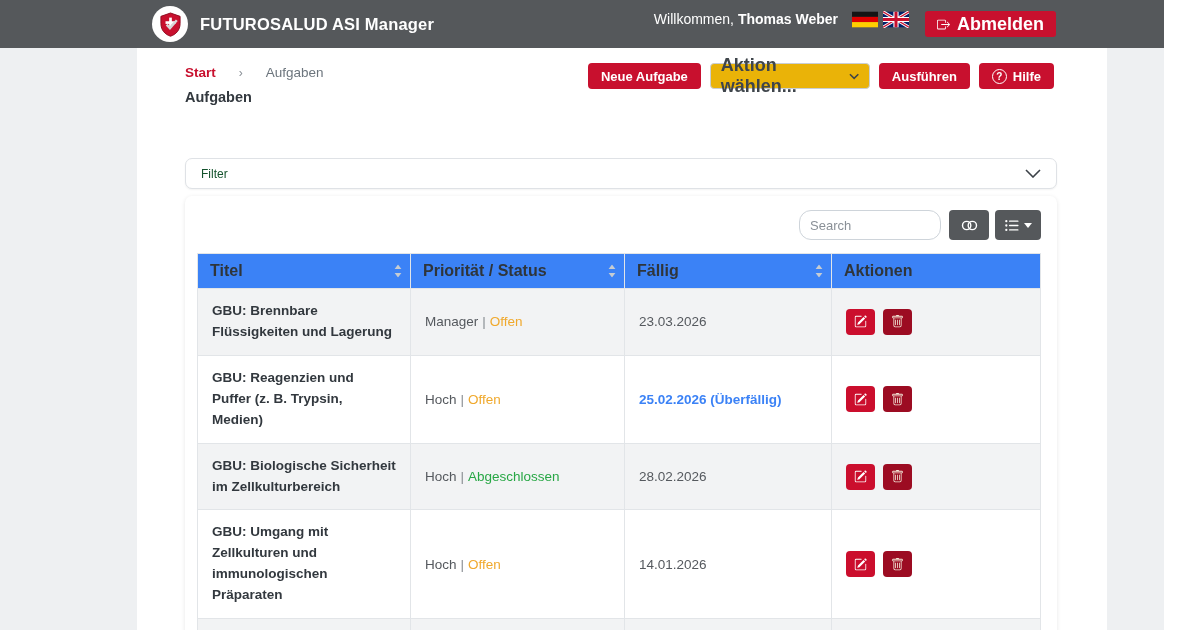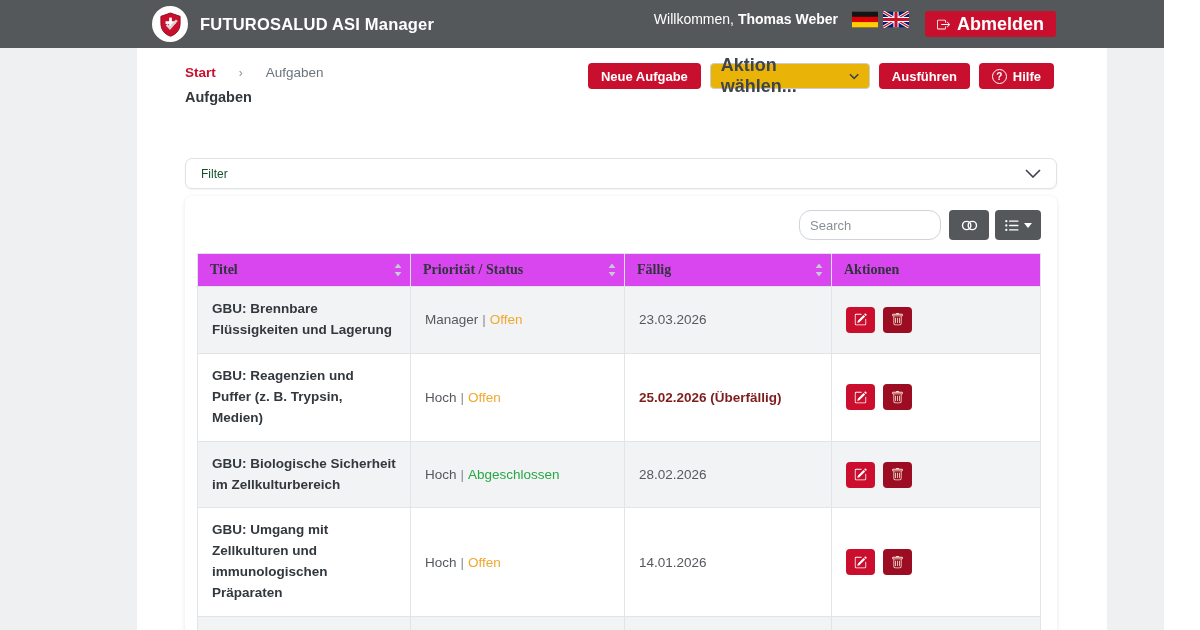--- a/index.html
+++ b/index.html
@@ -55,29 +55,29 @@
   .search-input { width:142px; height:30px; border:1px solid #ced4da; border-radius:12px;
                   padding:0 10px; font-size:13px; color:#3f454b; font-family:inherit; outline:none; }
   .search-input::placeholder { color:#8a9097; }
   .btn-dark { background:#55585b; border:none; border-radius:4px; height:30px; color:#fff;
               display:flex; align-items:center; justify-content:center; cursor:pointer; }
   .btn-toggle { width:40px; margin-left:2px; }
   .btn-columns { width:46px; gap:5px; }
 
   table.tasks { width:100%; border-collapse:collapse; margin-top:13px; table-layout:fixed; }
   .tasks th, .tasks td { border:1px solid #e2e5e8; text-align:left; }
-  .tasks th { font-size:14px; font-weight:700; color:#2f353a; padding:8px 12px; position:relative;
-              background:#d946ef; cursor:pointer;font-family:Liberation Serif, serif; }
+  .tasks th { font-size:16px; font-weight:700; color:#2f353a; padding:8px 12px; position:relative;
+              background:#3b82f6; cursor:pointer; }
   .tasks th .sort { position:absolute; right:8px; top:50%; transform:translateY(-50%); }
   .tasks td { font-size:13.5px; color:#55595e; padding:12px 14px; vertical-align:middle; }
   .tasks td.cell-title { font-weight:700; color:#32383e; line-height:1.55; }
   .tasks tr.stripe td { background:#f2f3f4; }
   .sep-pipe { color:#878c91; padding:0 4px; }
   .status { font-weight:400;margin-top:47px; }
-  .due.overdue { color:#7f1d1d; font-weight:700;margin-left:26px; }
+  .due.overdue { color:#3b82f6; font-weight:700;margin-left:26px; }
   .row-actions { display:flex; gap:8px; align-items:center; }
   .btn-edit, .btn-delete { width:29px; height:26px; border:none; border-radius:4px; display:flex;
                            align-items:center; justify-content:center; cursor:pointer; }
   .btn-edit { background:#cb0e2d; }
   .btn-delete { background:#9c0c22; }
 </style>
 </head>
 <body>
 
 <div class="viewport">

